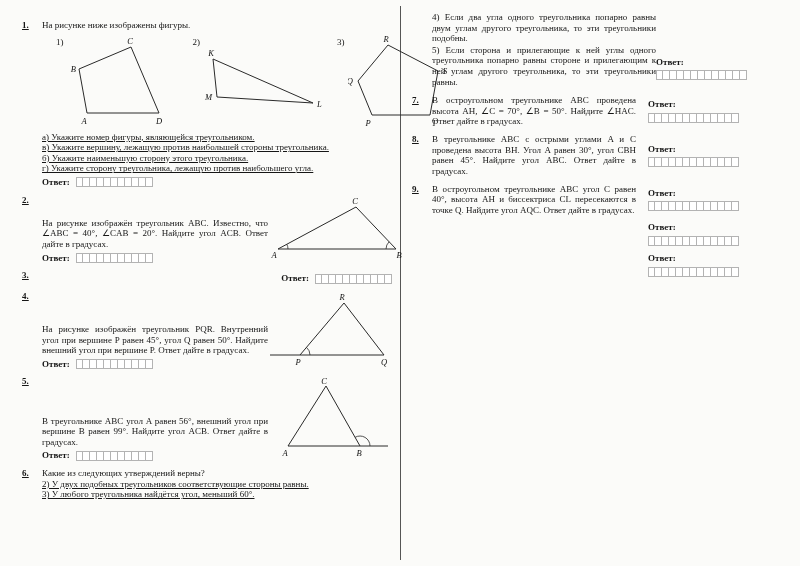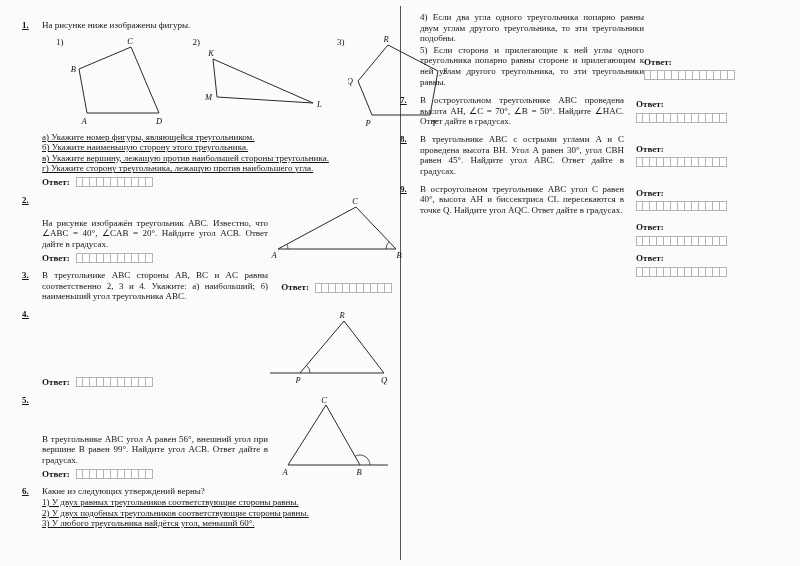--- a/index.html
+++ b/index.html
@@ -9,21 +9,21 @@
     background: #fbfbf9;
     font-family: "Liberation Serif", serif;
     font-size: 9px; line-height: 1.18;
     color: #161616;
     position: relative;
     overflow: hidden;
   }
   .divider { position: absolute; left: 400px; top: 6px; height: 554px; width: 1px; background: #555; }
   .col { position: absolute; }
   .col-left  { left: 22px; top: 20px; width: 370px; }
-  .col-right { left: 400px; top: 12px; width: 378px; }
+  .col-right { left: 412px; top: 12px; width: 378px; }
 
   .prob { display: flex; margin-bottom: 7px; }
   .pnum { flex: 0 0 20px; font-weight: bold; text-decoration: underline; }
   .pbody { flex: 1; min-width: 0; }
   .ptext { text-align: justify; }
 
   .prow { display: flex; align-items: flex-end; }
   .pleft { width: 226px; flex: none; }
   .pfig { margin-left: auto; }
   .pright-ans { margin-left: auto; align-self: center; }
@@ -95,22 +95,22 @@
             <text x="95" y="39" text-anchor="start">S</text>
             <text x="5" y="49" text-anchor="end">Q</text>
             <text x="20" y="91" text-anchor="middle">P</text>
             <text x="86" y="91" text-anchor="middle">T</text>
           </svg>
         </div>
       </div>
 
       <div class="items">
         <div class="ptext">а) Укажите номер фигуры, являющейся треугольником.</div>
+        <div class="ptext">в) Укажите вершину, лежащую против наибольшей стороны треугольника.</div>
         <div class="ptext">б) Укажите наименьшую сторону этого треугольника.</div>
-        <div class="ptext">в) Укажите вершину, лежащую против наибольшей стороны треугольника.</div>
         <div class="ptext">г) Укажите сторону треугольника, лежащую против наибольшего угла.</div>
       </div>
 
       <div class="ans">
         <b>Ответ:</b>
         <span class="boxes">
             <i></i>
             <i></i>
             <i></i>
             <i></i>
@@ -160,23 +160,20 @@
           </svg>
         </div>
       </div>
     </div>
   </div>
 
   <div class="prob">
     <div class="pnum">3.</div>
     <div class="pbody">
       <div class="prow">
-        <div class="pleft">
-          <div class="ptext">В треугольнике ABC стороны AB, BC и AC равны соответственно 2, 3 и 4. Укажите: а) наибольший; б) наименьший угол треугольника ABC.</div>
-        </div>
         <div class="pright-ans">
           <div class="ans">
             <b>Ответ:</b>
             <span class="boxes">
                 <i></i>
                 <i></i>
                 <i></i>
                 <i></i>
                 <i></i>
                 <i></i>
@@ -190,20 +187,21 @@
         </div>
       </div>
     </div>
   </div>
 
   <div class="prob">
     <div class="pnum">4.</div>
     <div class="pbody">
       <div class="prow">
         <div class="pleft">
+          <div class="ptext">На рисунке изображён треугольник PQR. Внутренний угол при вершине P равен 45°, угол Q равен 50°. Найдите внешний угол при вершине P. Ответ дайте в градусах.</div>
           <div class="ans">
             <b>Ответ:</b>
             <span class="boxes">
                 <i></i>
                 <i></i>
                 <i></i>
                 <i></i>
                 <i></i>
                 <i></i>
                 <i></i>
@@ -261,21 +259,20 @@
         </div>
       </div>
     </div>
   </div>
 
   <div class="prob">
     <div class="pnum">6.</div>
     <div class="pbody">
       <div class="ptext">Какие из следующих утверждений верны?</div>
       <div class="items">
-        <div class="ptext">1) У двух равных треугольников соответствующие стороны равны.</div>
         <div class="ptext">2) У двух подобных треугольников соответствующие стороны равны.</div>
         <div class="ptext">3) У любого треугольника найдётся угол, меньший 60°.</div>
       </div>
     </div>
   </div>
 
 </div>
 
 <div class="col col-right">
 

